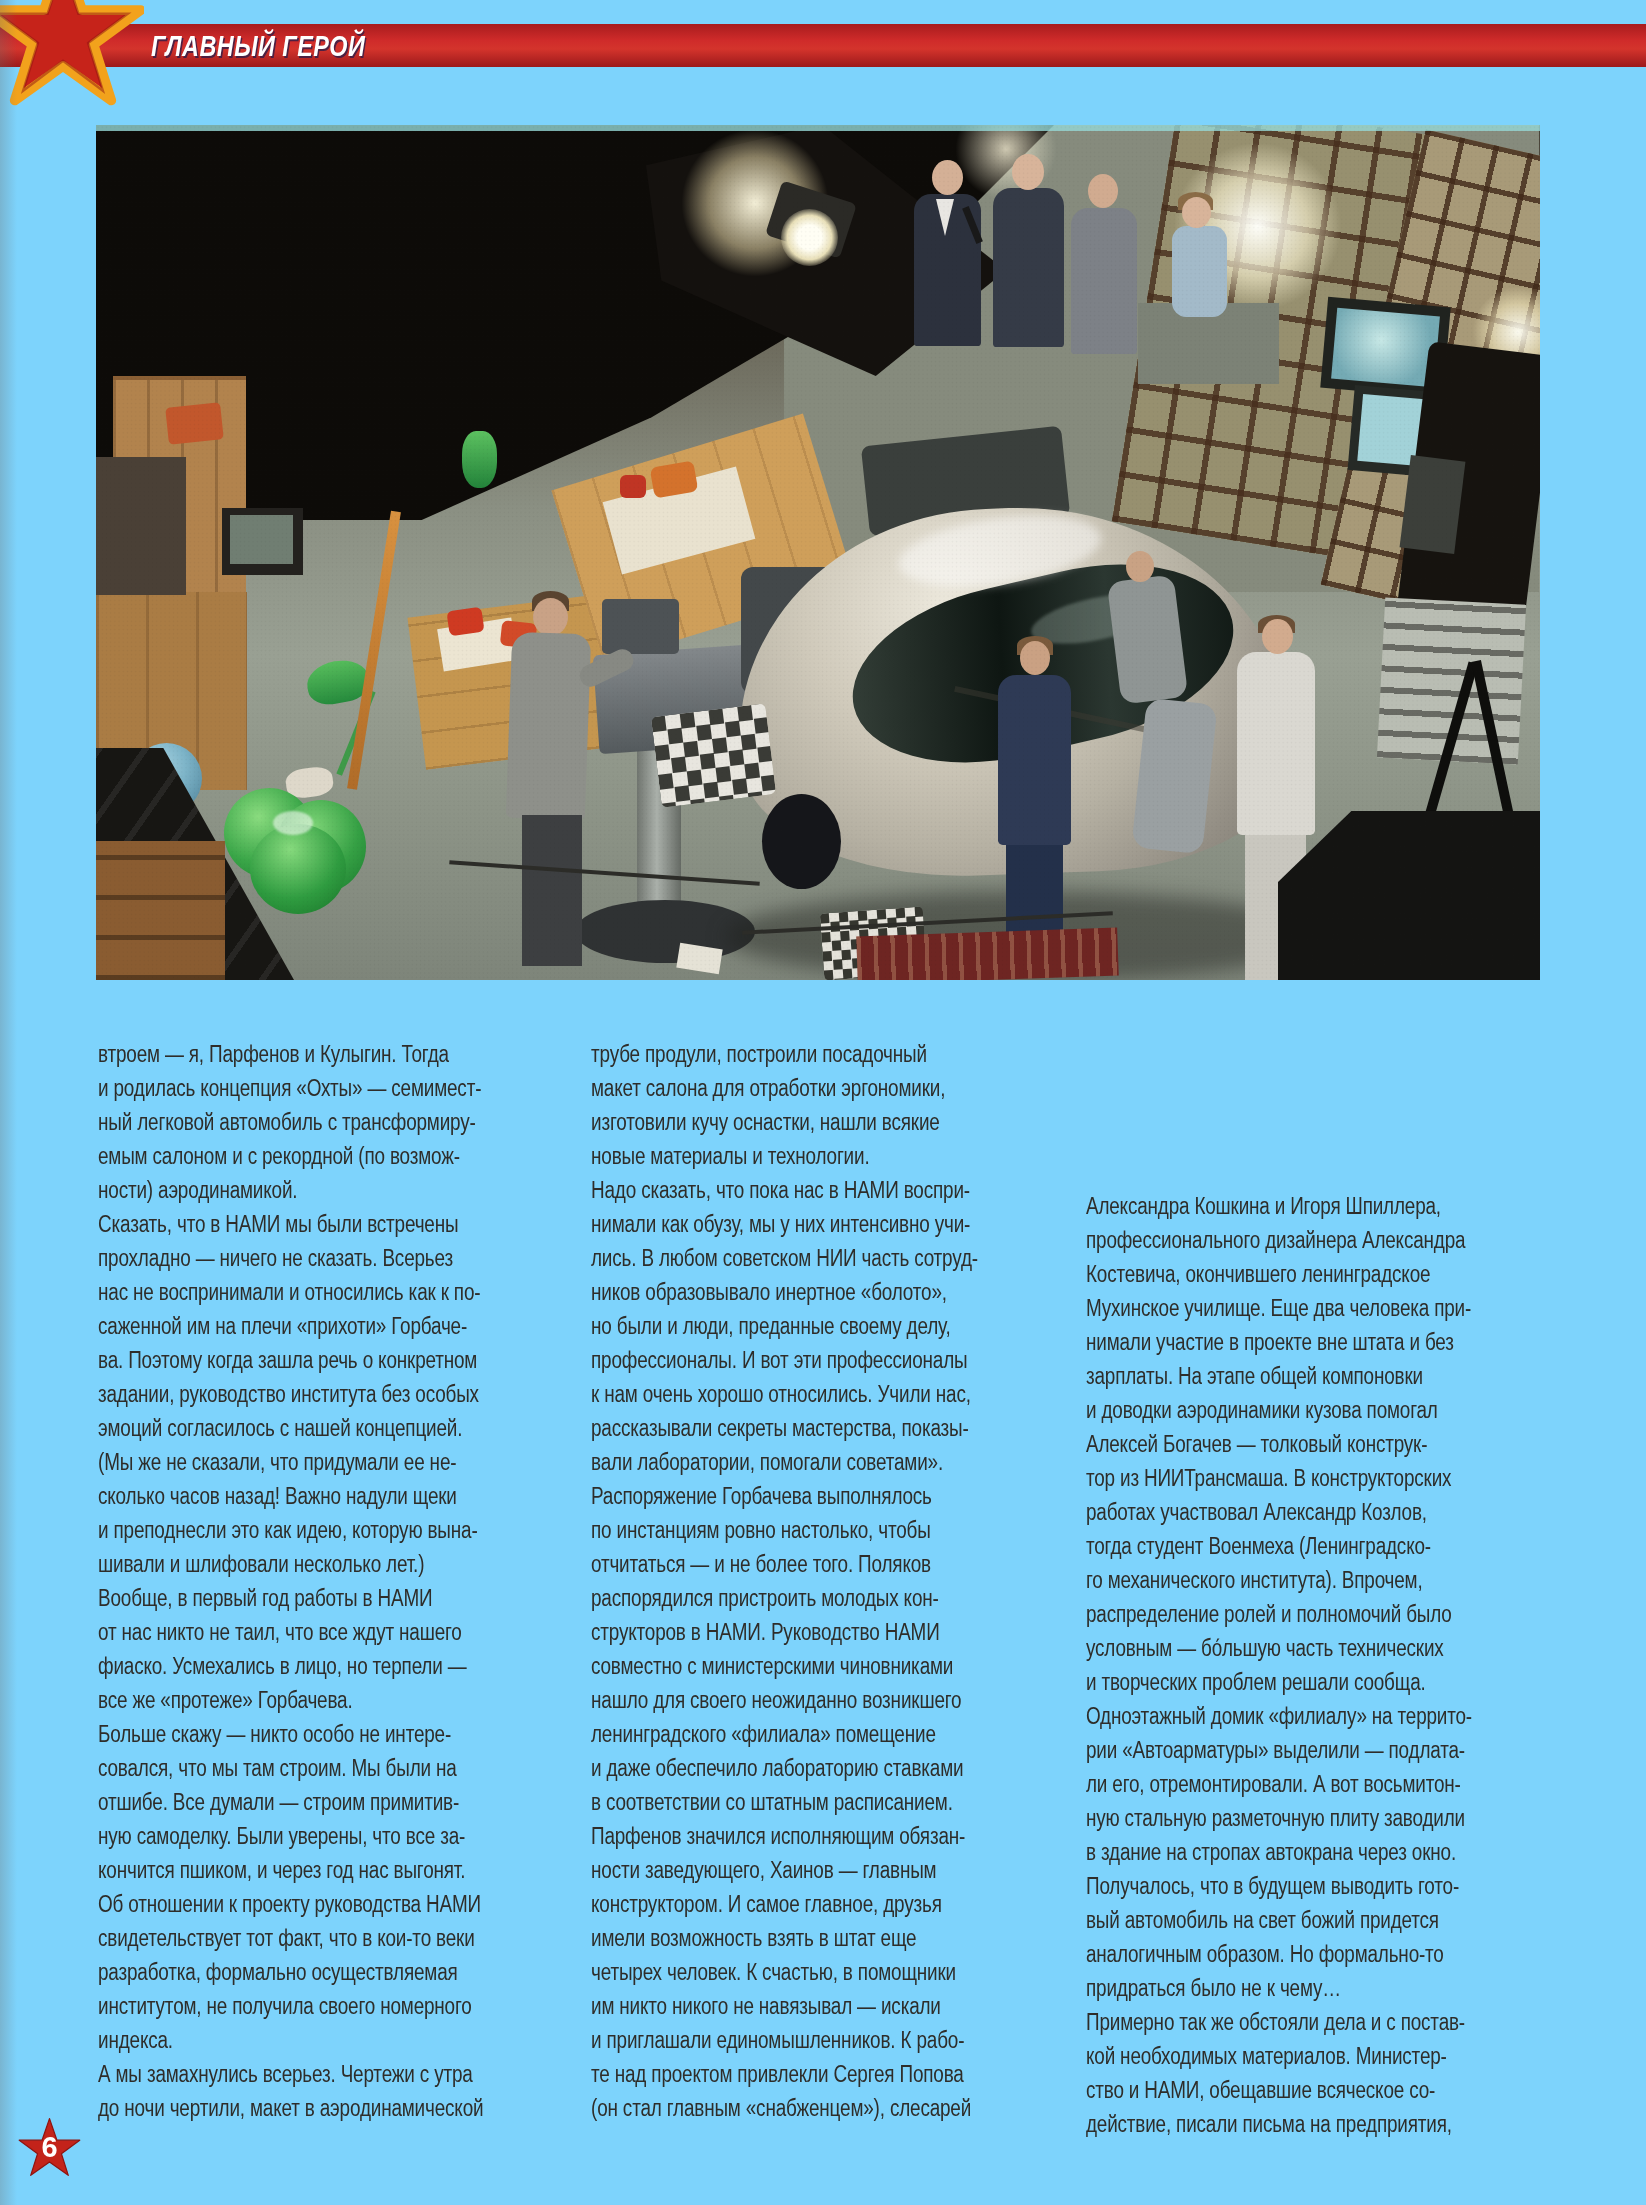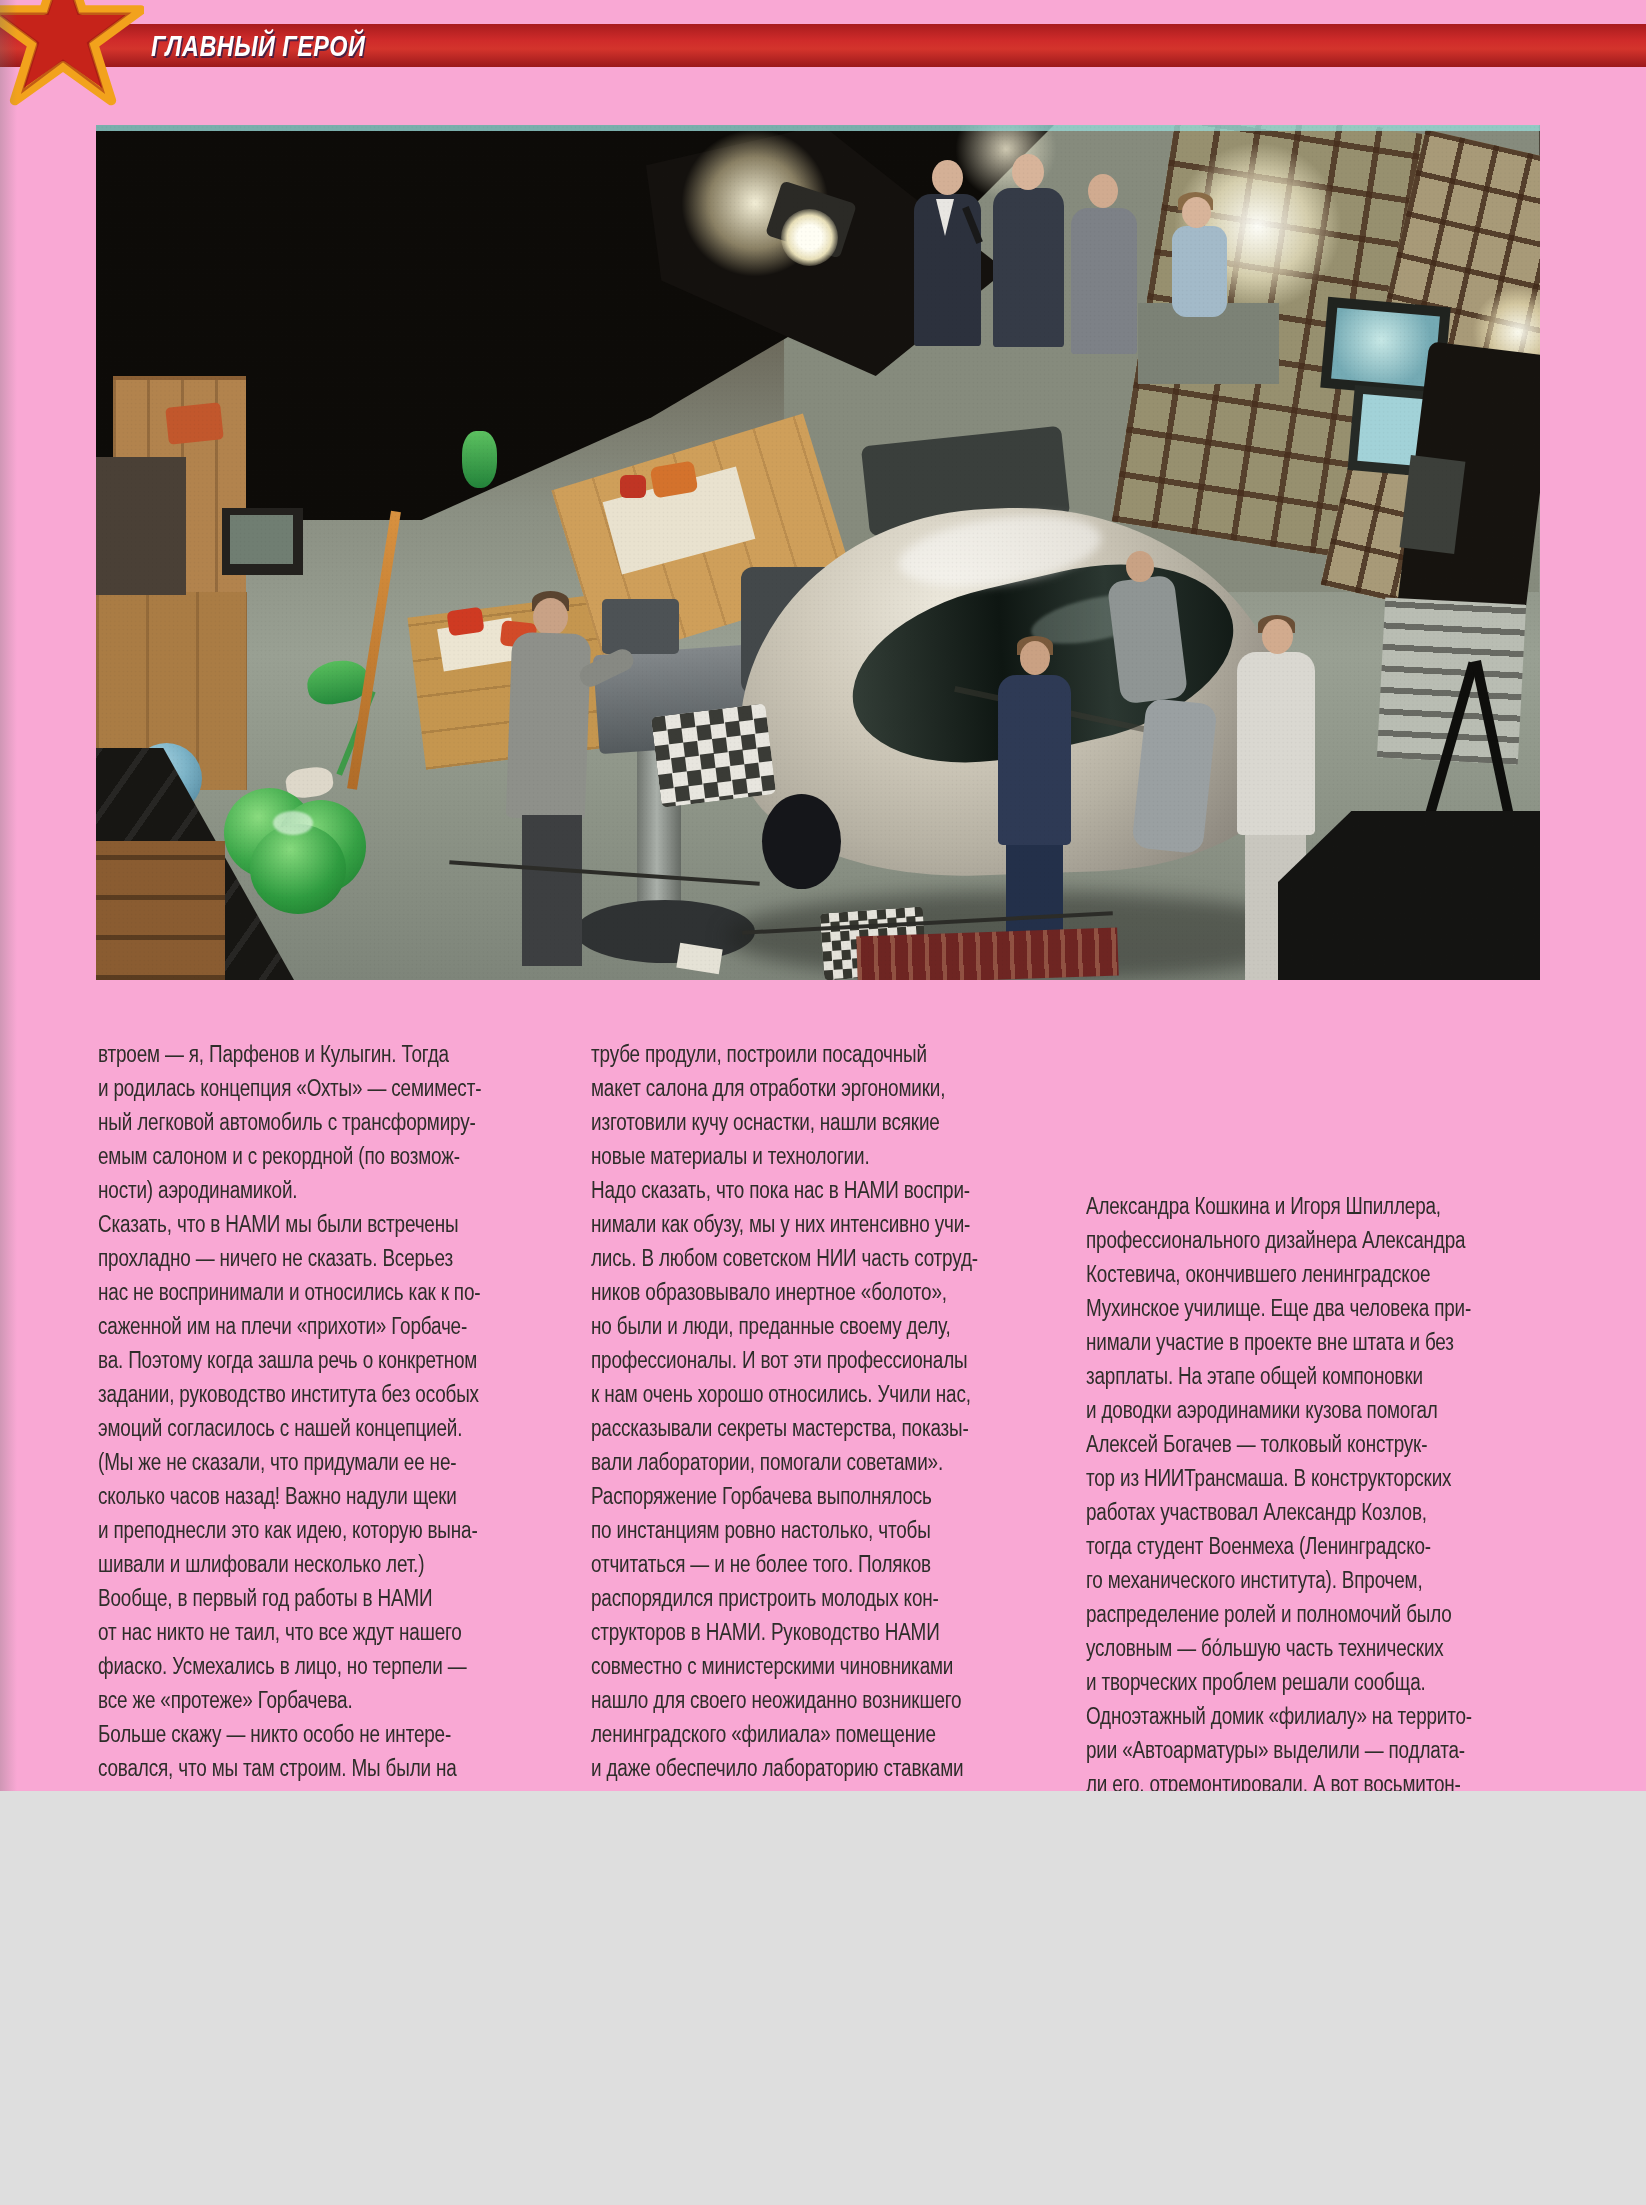--- a/index.html
+++ b/index.html
@@ -1,16 +1,16 @@
 <!DOCTYPE html>
 <html style="font-size:9.6px"><head>
 <meta charset="utf-8">
 <style>
   html,body{margin:0;padding:0;background:#dedede;}
-  .page{position:relative;width:1646px;height:1791px;background:#f9a8d4;overflow:hidden;
+  .page{position:relative;width:1646px;height:2205px;background:#7dd3fc;overflow:hidden;
         font-family:"Liberation Sans","DejaVu Sans",sans-serif;}
   .edge-shade{position:absolute;left:0;top:0;width:17px;height:100%;
         background:linear-gradient(90deg,rgba(110,110,108,.30),rgba(110,110,108,0));z-index:40;}
   
   .band{position:absolute;left:0;top:24px;width:1646px;height:43px;z-index:10;
         background:linear-gradient(180deg,#a81c1e 0%,#cf2b2a 38%,#d4342c 58%,#9c191b 100%);}
   .band-title{position:absolute;left:151px;top:0;height:43px;line-height:43px;
         color:#fff;font-weight:bold;font-style:italic;font-size:30px;letter-spacing:0.6px;
         transform:scaleX(0.78);transform-origin:0 50%;
         text-shadow:1.8px 2.4px 0.6px rgba(55,30,70,.85);white-space:nowrap;}

